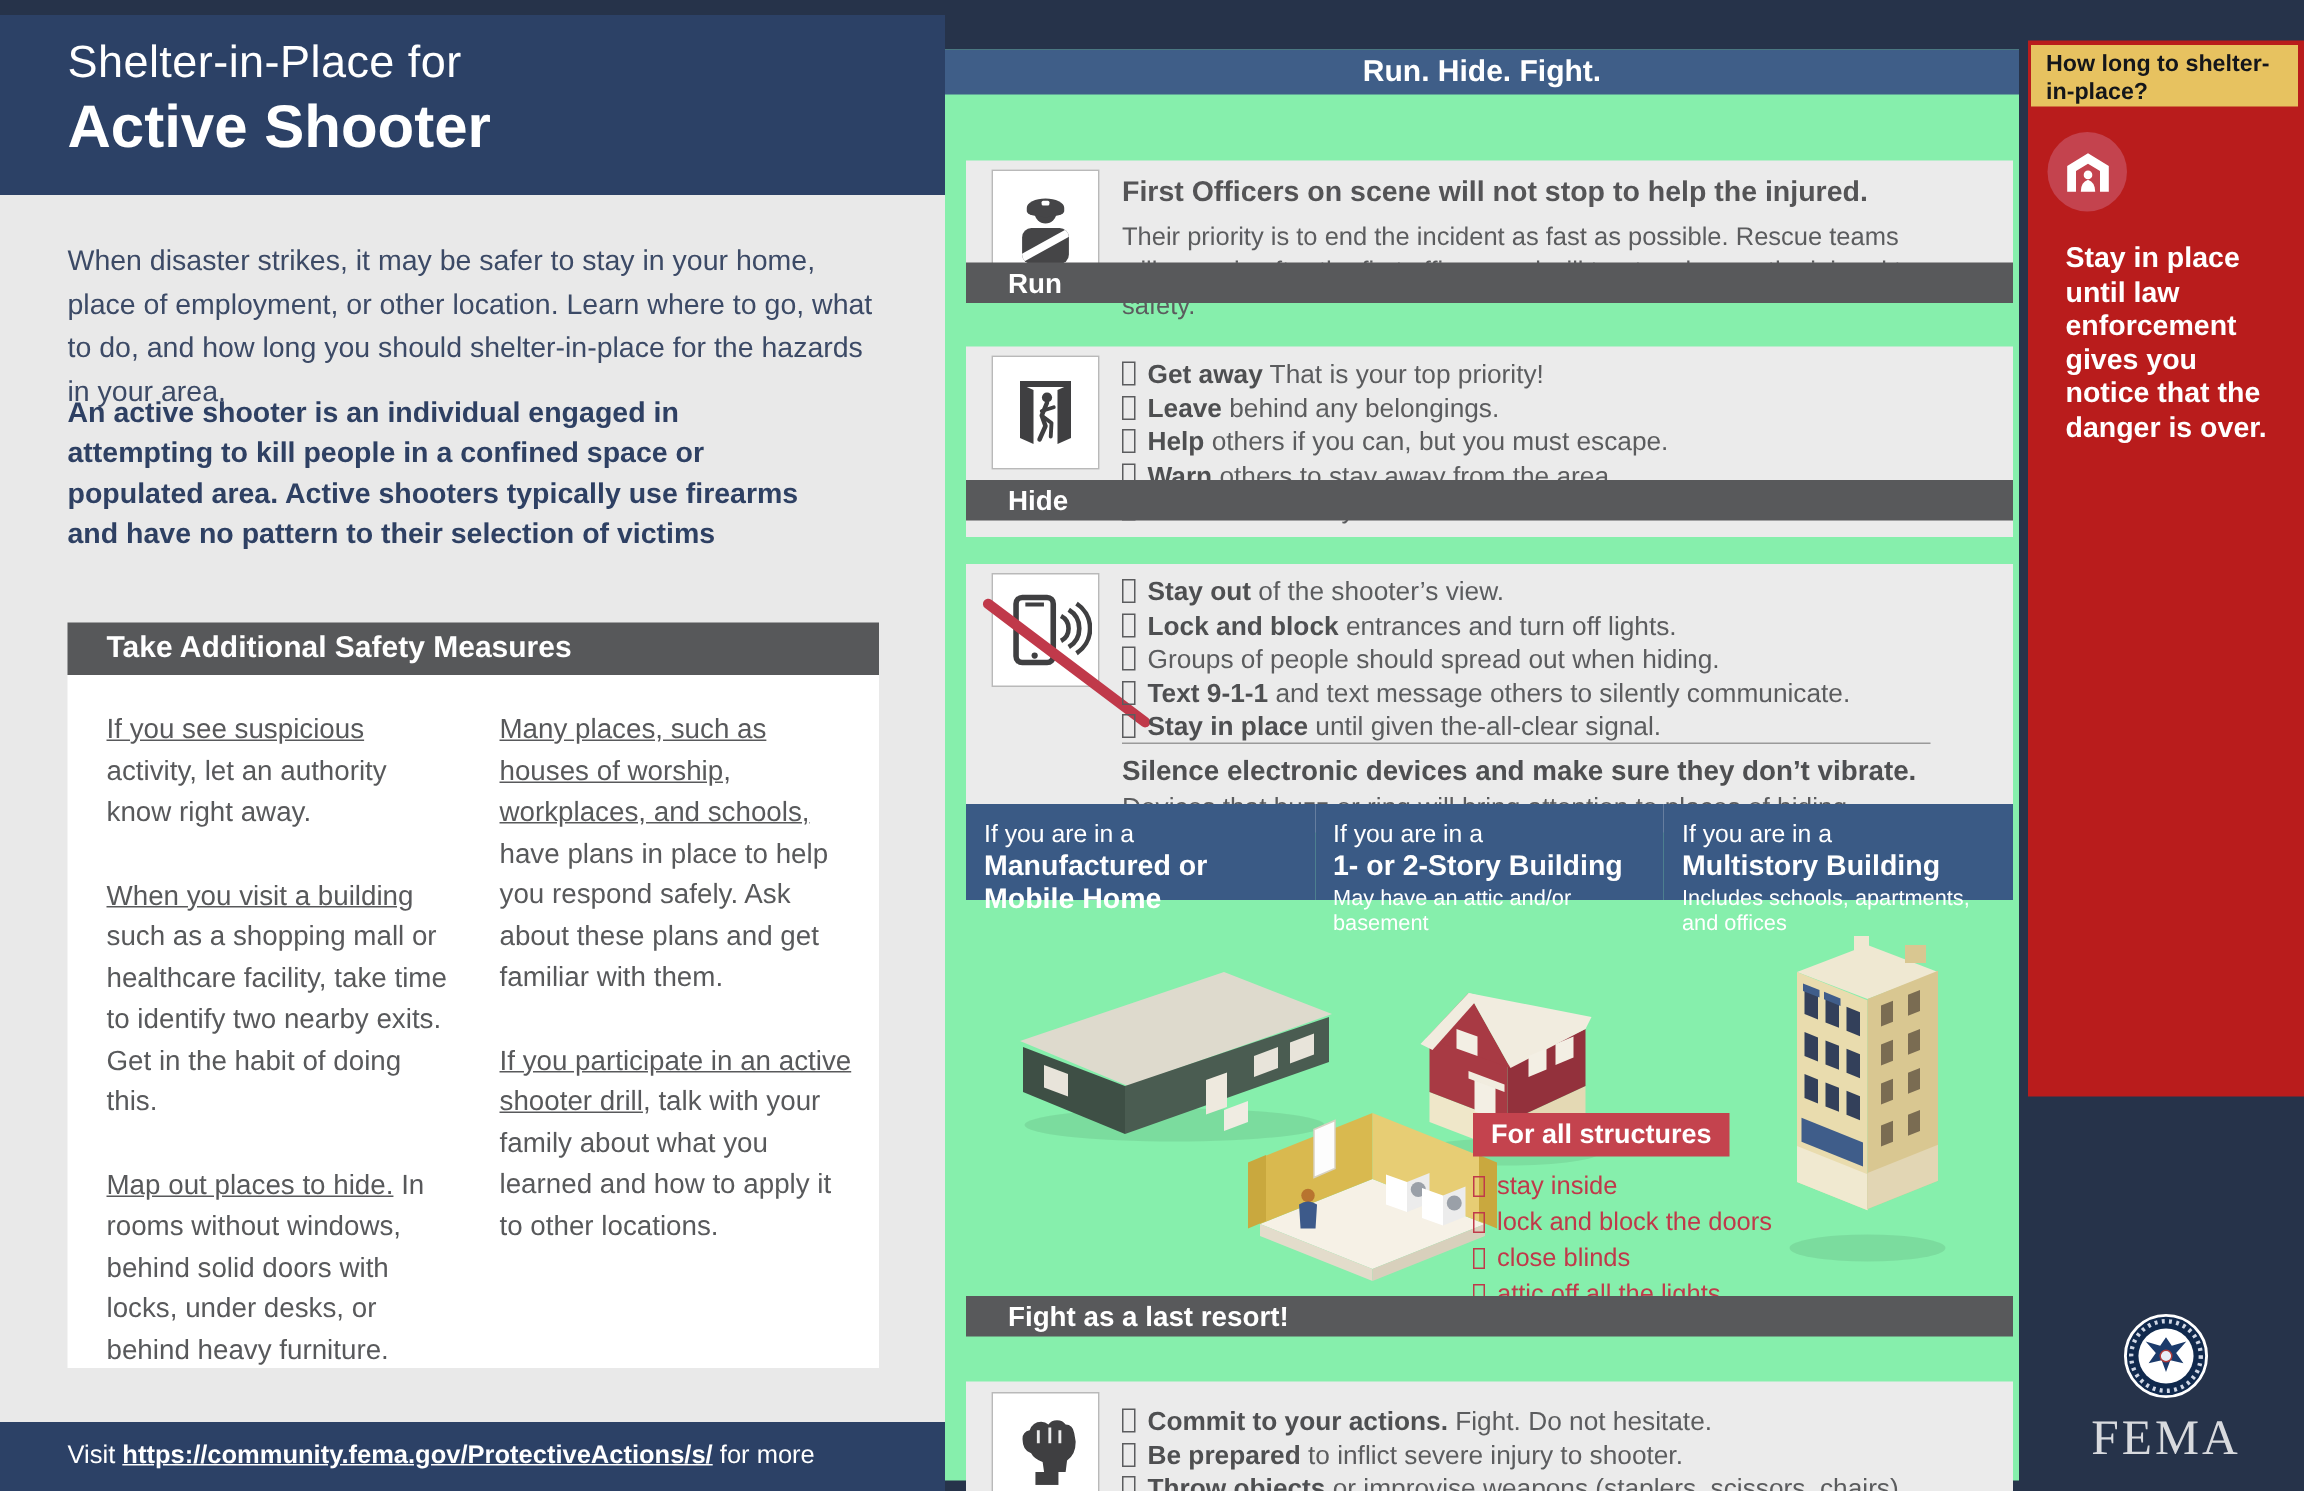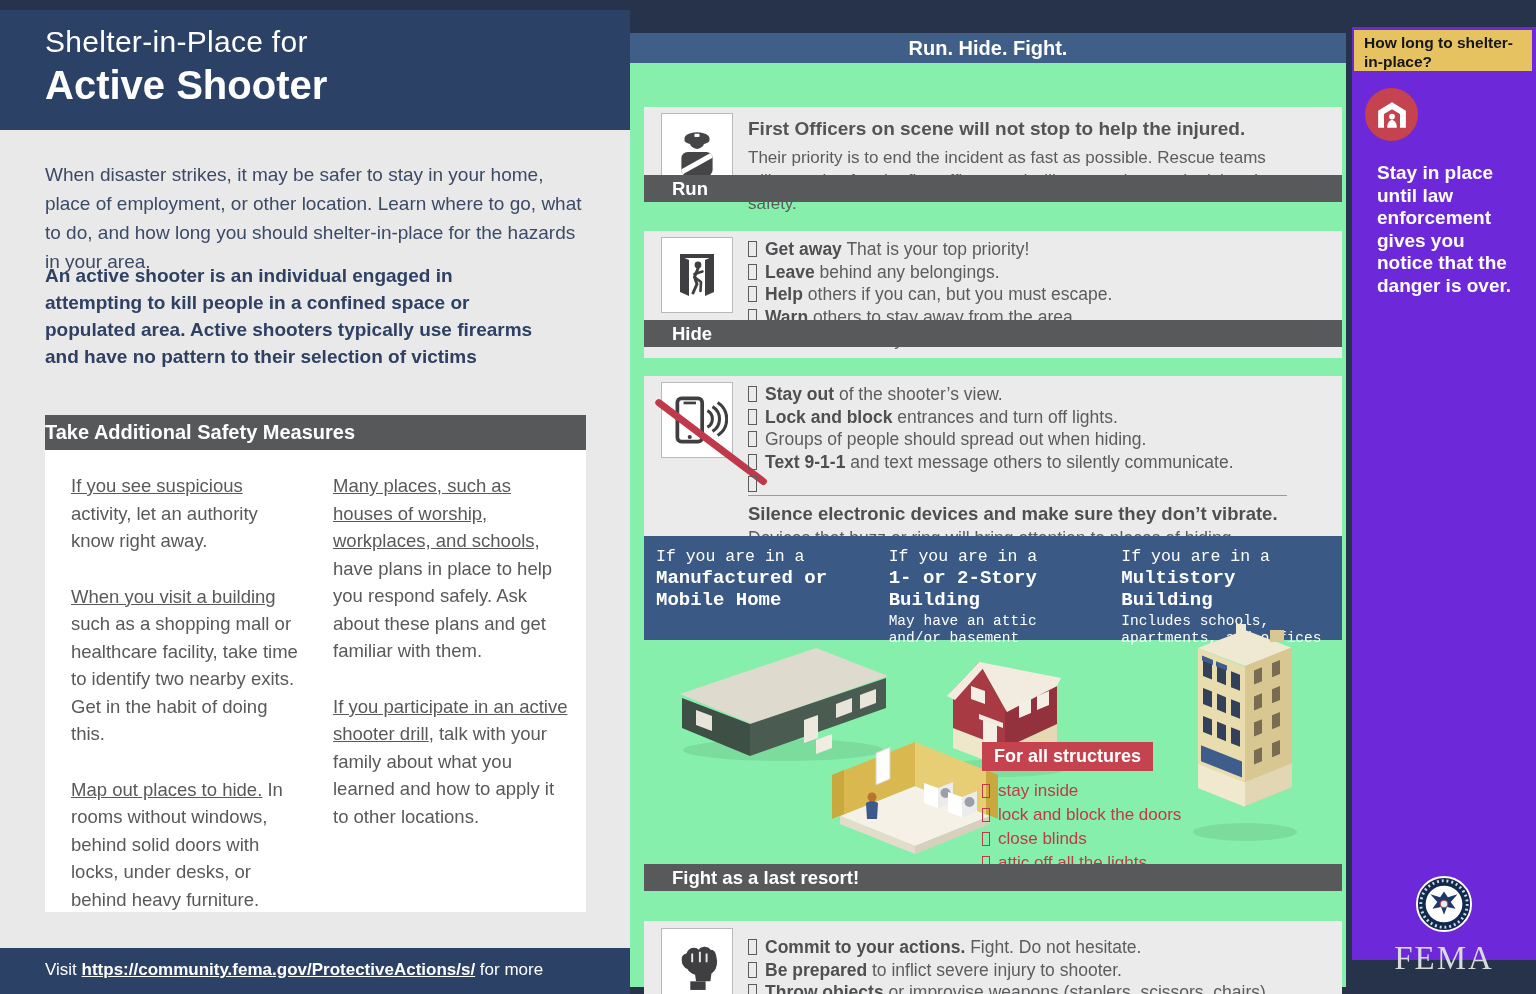--- a/index.html
+++ b/index.html
@@ -7,21 +7,21 @@
         font-family:"Liberation Sans",sans-serif;overflow:hidden;}
   
   .lp-header{position:absolute;left:0;top:10px;width:630px;height:120px;background:#2c4166;
              color:#fff;box-sizing:border-box;padding:14px 0 0 45px;}
   .lp-t1{font-size:30px;font-weight:400;letter-spacing:.3px;line-height:36px;}
   .lp-t2{font-size:40px;font-weight:700;line-height:46px;margin-top:2px;}
   .lp-body{position:absolute;left:0;top:130px;width:630px;height:818px;background:#e9e9e9;}
   .lp-intro{position:absolute;left:45px;top:30px;width:540px;font-size:19px;line-height:29px;color:#3c4a66;}
   .lp-def{position:absolute;left:45px;top:132px;width:500px;font-size:19px;line-height:27px;color:#2e4063;font-weight:700;}
   .safety-bar{position:absolute;left:45px;top:285px;width:541px;height:35px;background:#57585a;color:#fff;
-              font-size:20px;font-weight:700;line-height:35px;box-sizing:border-box;}
+              font-size:20px;font-weight:700;line-height:35px;padding-left:26px;box-sizing:border-box;}
   .safety-box{position:absolute;left:45px;top:320px;width:541px;height:462px;background:#fff;}
   .scol{position:absolute;top:22px;font-size:18.5px;line-height:27.5px;color:#58595b;}
   .scol1{left:26px;width:235px;}
   .scol2{left:288px;width:240px;}
   .sp{margin:0 0 28px 0;}
   .u{text-decoration:underline;}
   .lp-footer{position:absolute;left:0;top:948px;width:630px;height:46px;background:#2c4166;color:#fff;
              font-size:17px;line-height:44px;padding-left:45px;box-sizing:border-box;}
   .lp-footer a{color:#fff;font-weight:700;text-decoration:underline;}
   
@@ -35,35 +35,35 @@
         display:flex;align-items:center;justify-content:center;box-sizing:border-box;}
   .of-title{position:absolute;left:104px;top:11px;width:560px;font-size:19px;font-weight:700;color:#545456;}
   .of-body{position:absolute;left:104px;top:39px;width:540px;font-size:17px;line-height:23px;color:#5b5c5e;}
   .blist{position:absolute;left:104px;right:20px;}
   .bi{display:flex;gap:8px;font-size:17.5px;line-height:22.6px;color:#5b5c5e;}
   .tf{width:7px;height:14px;border:1.6px solid #5b5c5e;flex:none;margin-top:3px;}
   b.bl{color:#4e4f51;}
   .divline{position:absolute;left:104px;right:55px;top:119px;border-top:1px solid #9a9a9a;}
   .sil-b{position:absolute;left:104px;top:127px;width:560px;font-size:18.5px;font-weight:700;color:#4e4f51;}
   .sil-r{position:absolute;left:104px;top:152px;width:560px;font-size:17.5px;color:#5b5c5e;}
-  .bluerow{position:absolute;left:14px;top:503px;width:698px;height:104px;display:flex;font-family:Liberation Mono, monospace;}
+  .bluerow{position:absolute;left:14px;top:503px;width:698px;height:64px;display:flex;}
   .bcard{flex:1;background:#3a5a85;color:#fff;padding:10px 12px;box-sizing:border-box;}
   .bc-intro{font-size:16.5px;line-height:21px;}
   .bc-name{font-size:19px;font-weight:700;line-height:22px;}
   .bc-sub{font-size:14.5px;line-height:17px;margin-top:2px;}
   .slash{position:absolute;left:-6px;top:14px;width:138px;height:7px;background:#c0394a;border-radius:4px;
          transform:rotate(37deg);transform-origin:left center;}
   .astr{position:absolute;left:352px;top:709px;width:250px;}
   .astr-h{display:inline-block;background:#c4434e;color:#fff;font-size:18px;font-weight:700;padding:4px 12px;}
   .astr-list{margin-top:8px;color:#c0394a;font-size:17px;line-height:24px;}
   .astr-i{display:flex;gap:8px;}
   .tfr{width:6px;height:12px;border:1.5px solid #c0394a;margin-top:5px;flex:none;}
   .illus{position:absolute;}
   
-  .rp{position:absolute;left:1352px;top:27px;width:184px;height:933px;background:#6d28d9;}
+  .rp{position:absolute;left:1352px;top:27px;width:184px;height:704px;background:#b91c1c;}
   .rp-yellow{position:absolute;left:2px;top:3px;width:178px;height:41px;background:#e7c260;color:#14161a;
              font-size:15.5px;font-weight:700;line-height:19px;padding:3px 8px 0 10px;box-sizing:border-box;}
   .rp-circle{position:absolute;left:13px;top:61px;width:53px;height:53px;border-radius:50%;background:#c4434e;
              display:flex;align-items:center;justify-content:center;}
   .rp-text{position:absolute;left:25px;top:135px;width:140px;color:#fff;font-size:19px;font-weight:700;line-height:22.5px;}
   .fema{position:absolute;left:0;top:848px;width:184px;text-align:center;}
   .fema-word{font-family:"Liberation Serif",serif;font-size:33px;color:#d8dade;letter-spacing:2px;margin-top:3px;}
 </style>
 </head>
 <body>
@@ -179,20 +179,21 @@
         <div class="bi">
             <span class="tf"></span>
             <span><b class="bl"></b><span>Groups of people should spread out when hiding.</span></span>
           </div>
         <div class="bi">
             <span class="tf"></span>
             <span><b class="bl">Text 9-1-1</b><span> and text message others to silently communicate.</span></span>
           </div>
         <div class="bi">
             <span class="tf"></span>
+            <span><b class="bl">Stay in place</b><span> until given the-all-clear signal.</span></span>
           </div>
       </div>
       <div class="divline"></div>
       <div class="sil-b">Silence electronic devices and make sure they don’t vibrate.</div>
       <div class="sil-r">Devices that buzz or ring will bring attention to places of hiding.</div>
     </div>
 
     <div class="bluerow">
       <div class="bcard">
         <div class="bc-intro">If you are in a</div>

